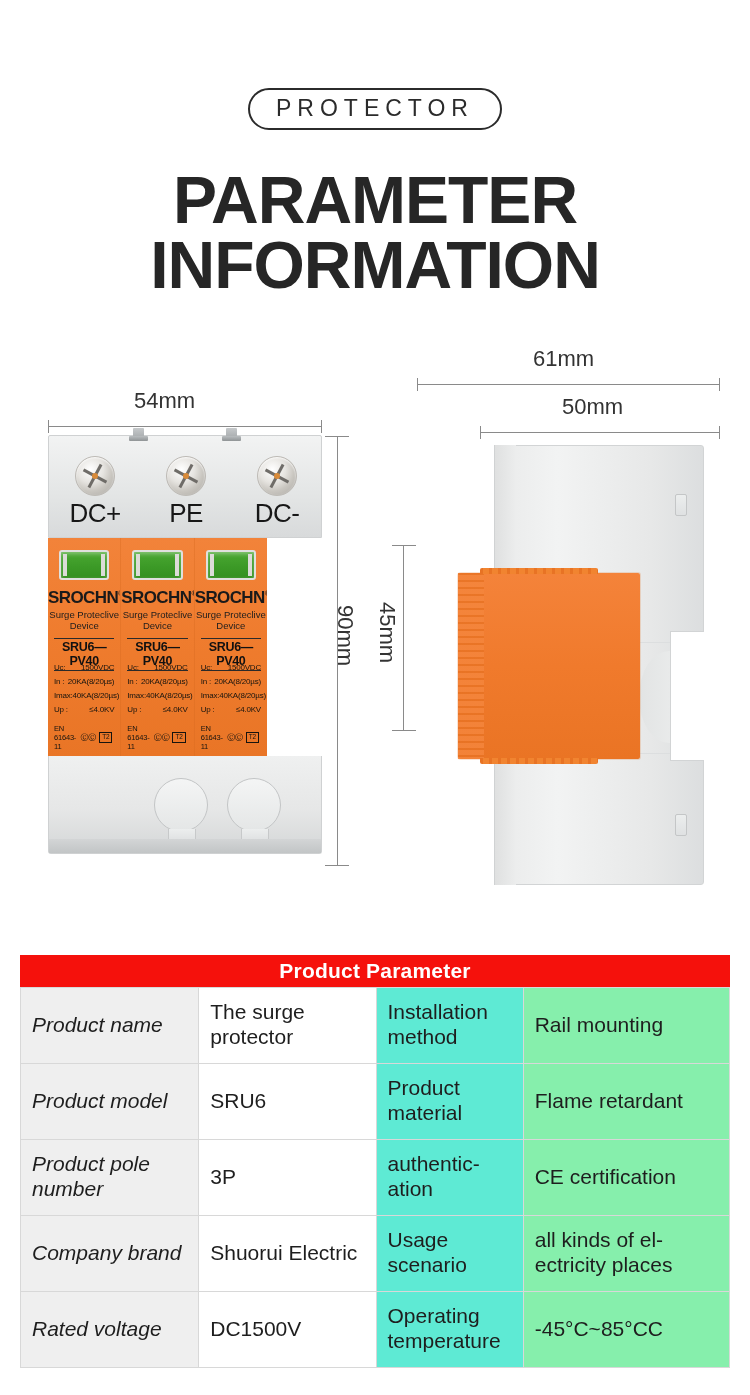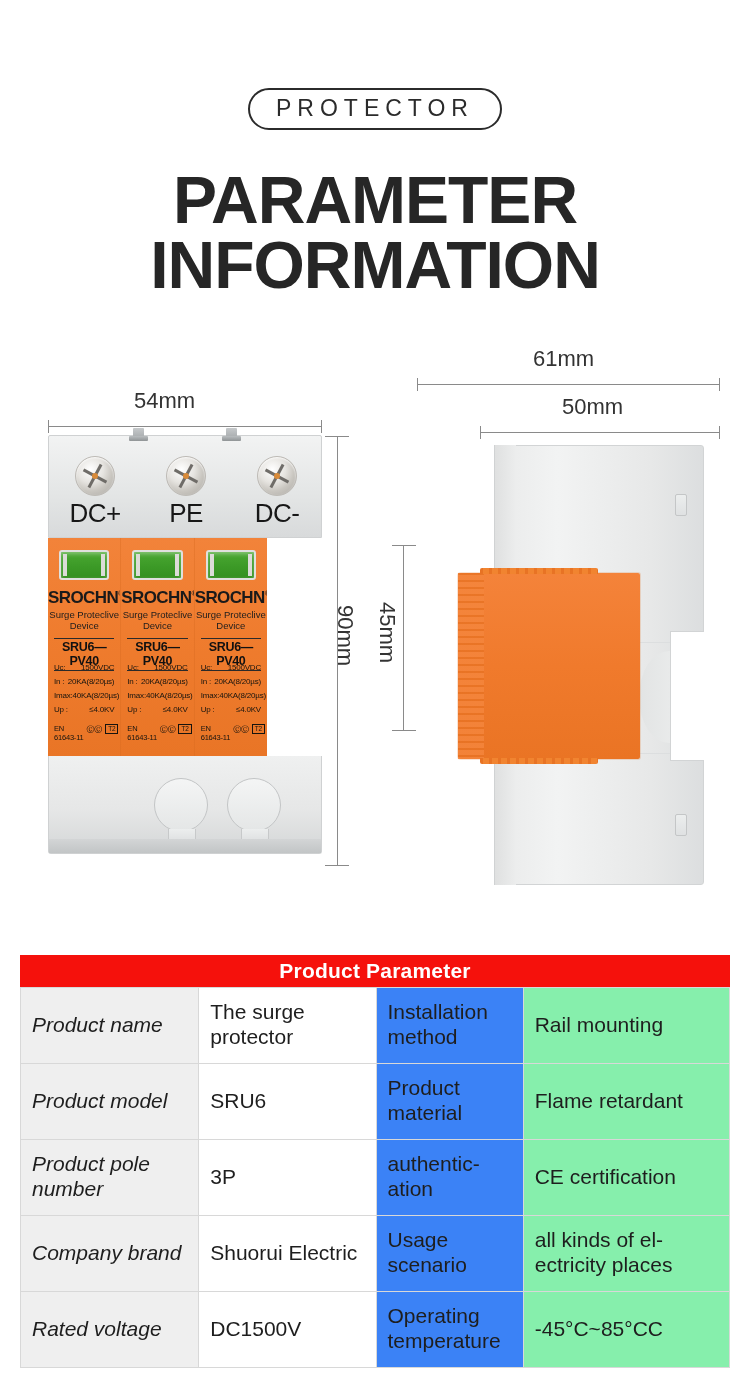--- a/index.html
+++ b/index.html
@@ -126,22 +126,22 @@
   }
   .specs { position: absolute; left: 6px; right: 6px; top: 126px; }
   .spec-row {
     display: flex; justify-content: space-between;
     font-size: 8px; color: #16140f; line-height: 1.05; margin-bottom: 5.5px;
     letter-spacing: -0.2px;
   }
   .spec-row .k { white-space: nowrap; }
   .spec-row .v { white-space: nowrap; }
   .std {
-    position: absolute; left: 6px; right: 2px; top: 186px;
-    font-size: 7.5px; color: #16140f; display: flex; align-items: flex-start; gap: 3px;
+    position: absolute; left: 6px; right: 8px; top: 186px;
+    font-size: 7.5px; color: #16140f; display: flex; align-items: center; gap: 3px;
     letter-spacing: -0.2px;
   }
   .mark-cc { font-size: 8px; }
   .mark-box { border: 1px solid #16140f; padding: 0 2px; font-size: 6.5px; line-height: 1.25; }
 
   .front-bottom {
     position: absolute; left: 0; top: 321px; width: 274px; height: 98px;
     background: linear-gradient(180deg,#eff0f0 0%,#e6e7e7 55%,#d4d6d7 100%);
     border: 1px solid #cfd1d2; border-top: none;
     border-radius: 0 0 3px 3px;
@@ -236,21 +236,21 @@
     border: 1px solid #d8d8d8;
     padding: 10px 11px 11px 11px;
     font-size: 21px;
     color: #1e1e1e;
     line-height: 1.18;
     vertical-align: middle;
     height: 76px;
   }
   td.k { background: #efefef; width: 178px; font-style: italic; }
   td.v { background: #ffffff; width: 177px; }
-  td.k3 { background: #3b82f6; width: 147px; margin-top: 38px; }
+  td.k3 { background: #5eead4; width: 147px; margin-top: 38px; }
   td.v4 { background: #86efac; width: 206px; }
 </style>
 </head>
 <body>
 
 <div class="page">
 
   <div class="badge-wrap">
     <span class="badge">PROTECTOR</span>
   </div>

